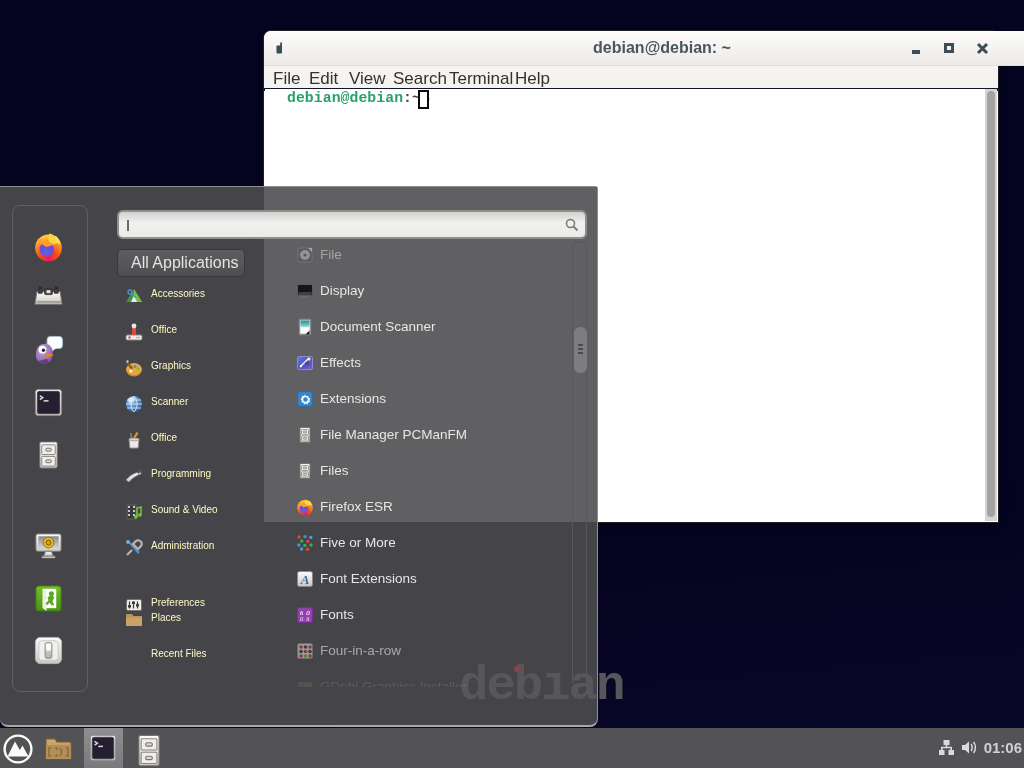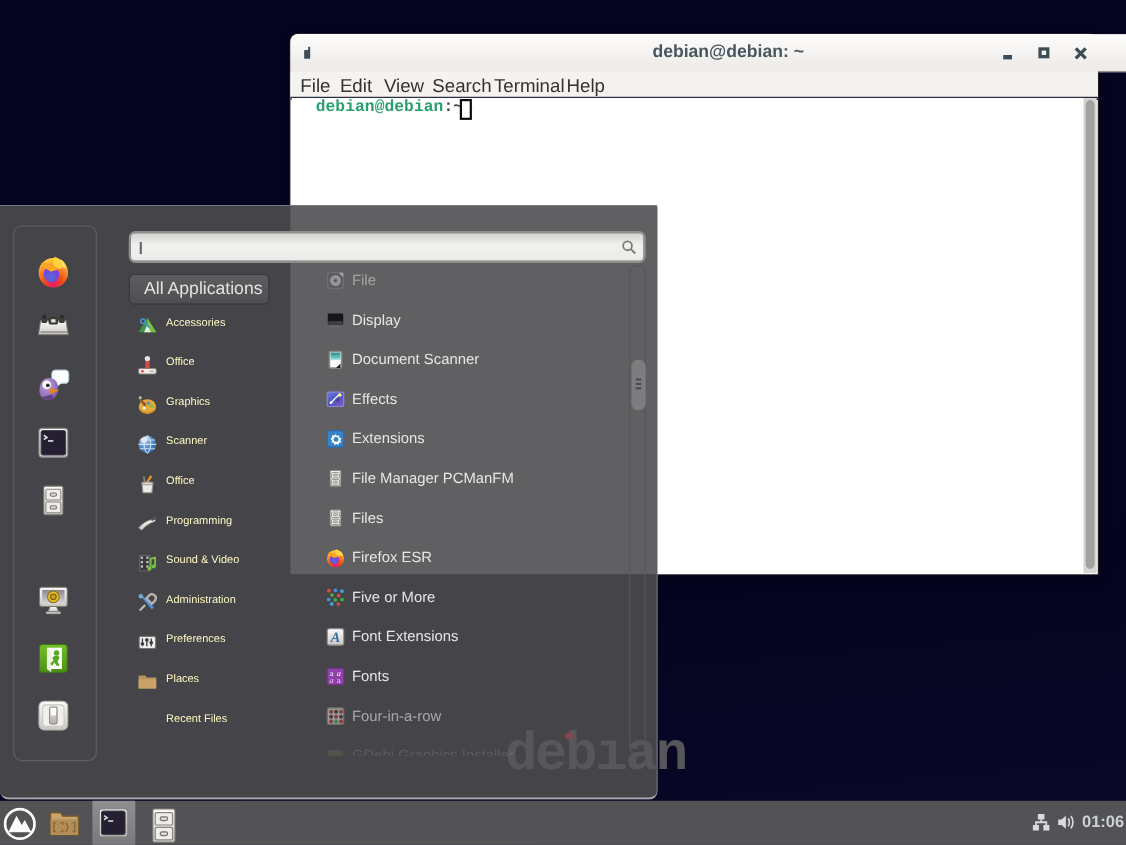--- a/index.html
+++ b/index.html
@@ -333,21 +333,21 @@
         <span class="lb">Sound &amp; Video</span>
       </div>
     <div class="cat" style="top:343px">
         <svg class="ic" viewBox="0 0 20 20">
           <path d="M3 3 L5 3 L16 14 L14 16 Z" fill="#4a90d9"></path>
           <circle cx="4" cy="4" r="2" fill="#74add9"></circle>
           <path d="M16 3 C18 4 18 6 17 8 L14 11 L9 6 L12 3 C13 2 15 2 16 3 M3 17 L8 12" stroke="#b8b5b0" stroke-width="2.2" fill="none"></path>
         </svg>
         <span class="lb">Administration</span>
       </div>
-    <div class="cat" style="top:379px">
+    <div class="cat" style="top:400px">
         <svg class="ic" viewBox="0 0 20 20">
           <rect x="2.5" y="4.5" width="15" height="11" rx="1.5" fill="#f0eeec" stroke="#77736e" stroke-width="1"></rect>
           <g stroke="#3a3a3a" stroke-width="1.2">
             <line x1="5.5" y1="6.5" x2="5.5" y2="13.5"></line>
             <line x1="9.5" y1="6.5" x2="9.5" y2="13.5"></line>
             <line x1="13.5" y1="6.5" x2="13.5" y2="13.5"></line>
           </g>
           <g fill="#3a3a3a">
             <rect x="4" y="10" width="3" height="2.6" rx="0.6"></rect>
             <rect x="8" y="6.5" width="3" height="2.6" rx="0.6"></rect>

